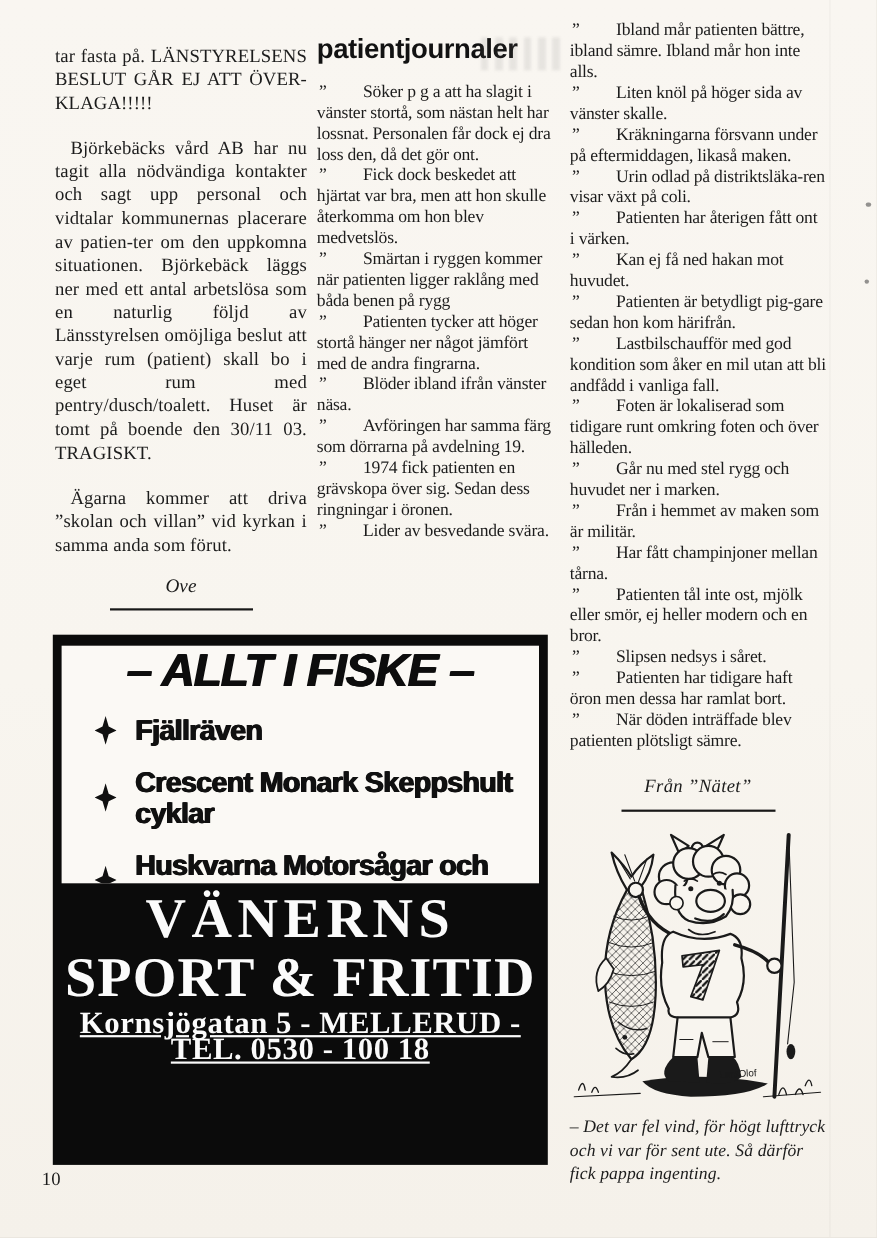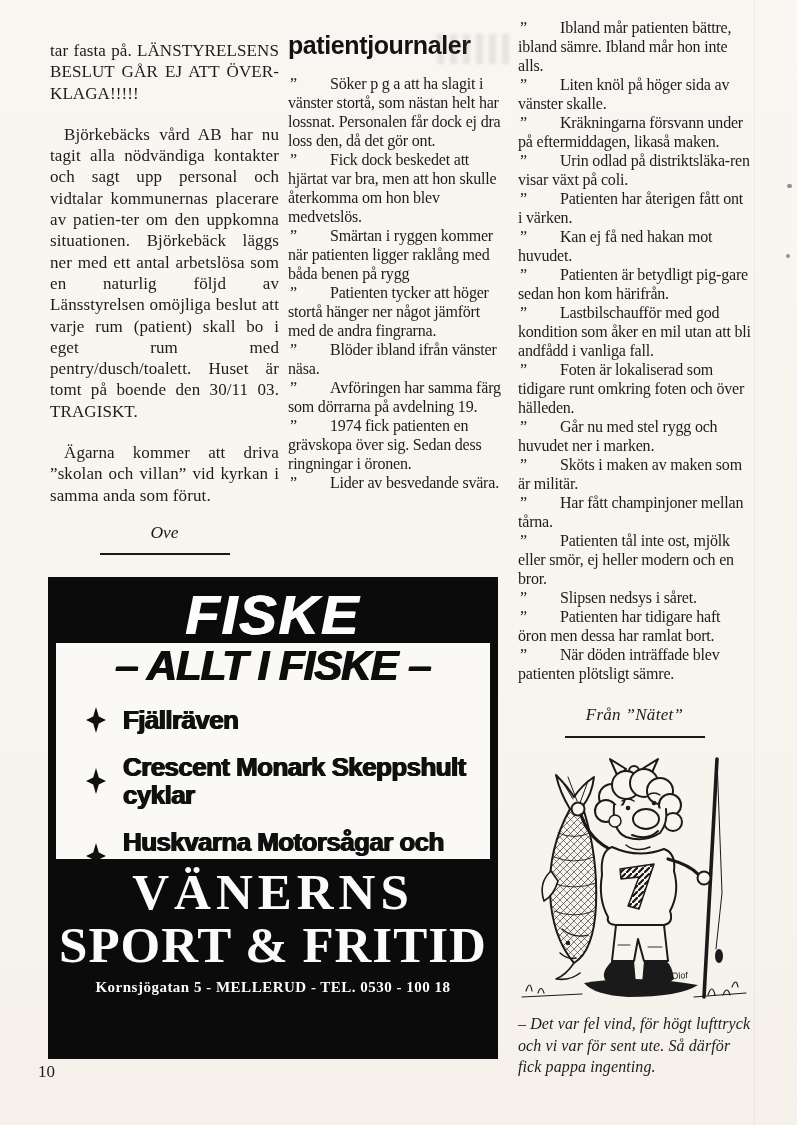--- a/index.html
+++ b/index.html
@@ -45,21 +45,21 @@
           font-family:"Liberation Sans", sans-serif;font-style:italic;font-weight:bold;
           font-size:42px;line-height:46px;letter-spacing:-1px;}
   .bullets{margin:17px 10px 0 30px;display:flex;flex-direction:column;gap:19px;}
   .bullet{display:flex;align-items:center;gap:17px;color:#101010;
           font-family:"Liberation Sans", sans-serif;font-weight:bold;
           font-size:26px;letter-spacing:-.6px;line-height:28px;}
   .star{flex:0 0 auto;display:inline-flex;}
   .ad-bottom{padding-top:6px;text-align:center;color:#fbfbfb;}
   .ad-v1{font-size:51px;line-height:54px;font-weight:bold;letter-spacing:5px;}
   .ad-v2{font-size:51px;line-height:52px;font-weight:bold;letter-spacing:1px;}
-  .ad-addr{font-size:15px;line-height:24px;font-weight:bold;margin-top:4px;letter-spacing:.5px;}
+  .ad-addr{font-size:28px;line-height:24px;font-weight:bold;margin-top:4px;letter-spacing:.5px;text-decoration:underline;}
 
   
   #page-number{position:absolute;left:38px;top:1062px;font-size:17px;}
   .ghost{position:absolute;left:437px;top:34px;width:76px;height:30px;opacity:.6;
          background:repeating-linear-gradient(90deg,rgba(110,110,110,.22) 0 7px,rgba(110,110,110,0) 7px 13px);
          filter:blur(1.6px);}
   .speck{position:absolute;background:rgba(45,45,45,.5);border-radius:2px;}
   .speck1{left:787px;top:184px;width:5px;height:4px;}
   .speck2{left:786px;top:254px;width:4px;height:4px;}
   .crease{position:absolute;left:754px;top:0;width:1px;height:1125px;background:rgba(0,0,0,.045);}
@@ -98,21 +98,21 @@
       <p><span class="qm">”</span><span>Ibland mår patienten bättre, ibland sämre. Ibland mår hon inte alls.</span></p>
       <p><span class="qm">”</span><span>Liten knöl på höger sida av vänster skalle.</span></p>
       <p><span class="qm">”</span><span>Kräkningarna försvann under på eftermiddagen, likaså maken.</span></p>
       <p><span class="qm">”</span><span>Urin odlad på distriktsläka-ren visar växt på coli.</span></p>
       <p><span class="qm">”</span><span>Patienten har återigen fått ont i värken.</span></p>
       <p><span class="qm">”</span><span>Kan ej få ned hakan mot huvudet.</span></p>
       <p><span class="qm">”</span><span>Patienten är betydligt pig-gare sedan hon kom härifrån.</span></p>
       <p><span class="qm">”</span><span>Lastbilschaufför med god kondition som åker en mil utan att bli andfådd i vanliga fall.</span></p>
       <p><span class="qm">”</span><span>Foten är lokaliserad som tidigare runt omkring foten och över hälleden.</span></p>
       <p><span class="qm">”</span><span>Går nu med stel rygg och huvudet ner i marken.</span></p>
-      <p><span class="qm">”</span><span>Sköts i maken av maken som är militär.</span></p>
+      <p><span class="qm">”</span><span>Från i hemmet av maken som är militär.</span></p>
       <p><span class="qm">”</span><span>Har fått champinjoner mellan tårna.</span></p>
       <p><span class="qm">”</span><span>Patienten tål inte ost, mjölk eller smör, ej heller modern och en bror.</span></p>
       <p><span class="qm">”</span><span>Slipsen nedsys i såret.</span></p>
       <p><span class="qm">”</span><span>Patienten har tidigare haft öron men dessa har ramlat bort.</span></p>
       <p><span class="qm">”</span><span>När döden inträffade blev patienten plötsligt sämre.</span></p>
     </div>
     <div class="attribution">Från ”Nätet”</div>
     <div class="rule attr-rule"></div>
 
     <div class="cartoon-wrap">
@@ -192,21 +192,20 @@
           </g>
           <text x="136" y="227" font-size="9" font-family="Liberation Sans, sans-serif" fill="#1a1a1a" stroke="none" transform="rotate(-3 136 227)">LarsOlof</text>
         </g>
       </svg>
     </div>
     <div class="caption">– Det var fel vind, för högt lufttryck och vi var för sent ute. Så därför fick pappa ingenting.</div>
   </div>
 
   <div id="ad">
     <div class="ad-top">
-      <div class="ad-h1 heavy">FISKE</div>
     </div>
     <div class="ad-white">
       <div class="ad-sub heavy">– ALLT I FISKE –</div>
       <div class="bullets">
         <div class="bullet">
           <span class="star">
               <svg width="20" height="26" viewBox="0 0 20 26">
                 <polygon points="10,0 12.8,9.5 20,13 12.8,16.5 10,26 7.2,16.5 0,13 7.2,9.5" fill="#101010"></polygon>
               </svg>
             </span>

